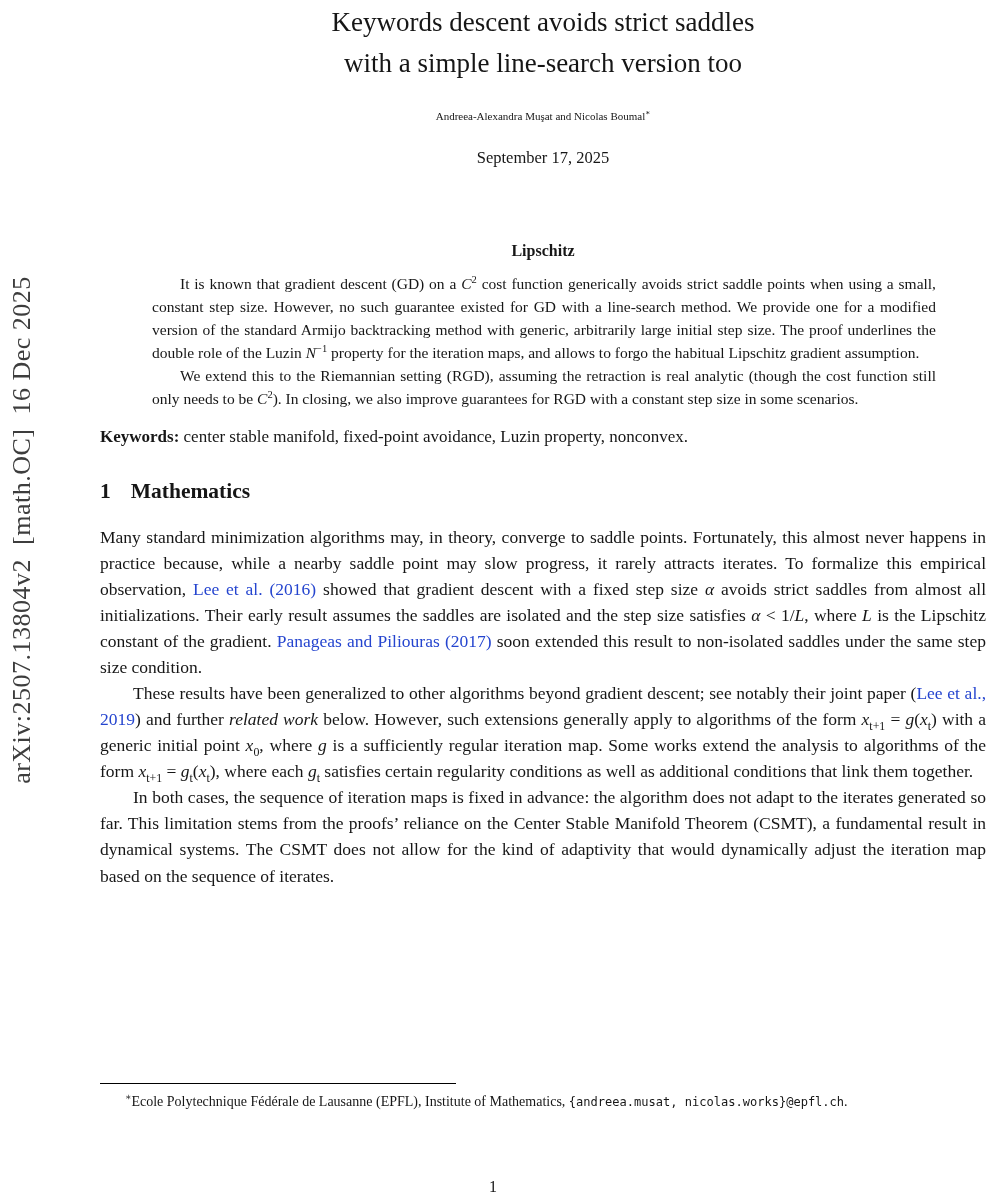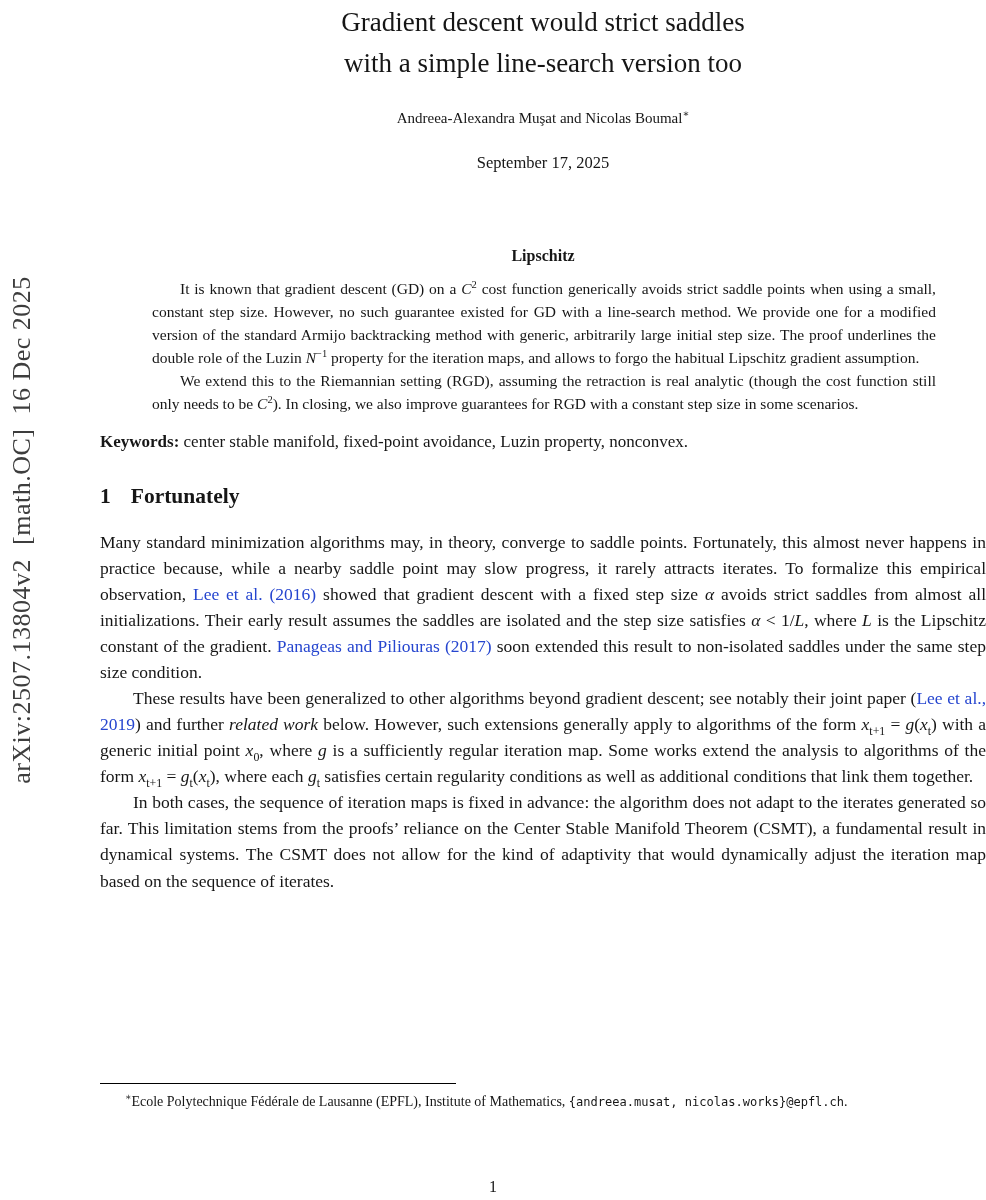--- a/index.html
+++ b/index.html
@@ -8,21 +8,21 @@
     font-family:"Liberation Serif","DejaVu Serif",serif;color:#161616;
     overflow:hidden;
   }
   .watermark{
     position:absolute;left:22px;top:530px;
     transform:translate(-50%,-50%) rotate(-90deg);
     white-space:pre;font-size:26px;color:#3d3d3d;letter-spacing:.5px;
   }
   .content{position:absolute;left:100px;top:0;width:886px;}
   .title{text-align:center;font-size:27px;line-height:1.52;margin-top:2px;}
-  .authors{text-align:center;font-size:15px;margin-top:26px;}
+  .authors{text-align:center;font-size:11px;margin-top:26px;}
   .date{text-align:center;font-size:16.5px;margin-top:26px;}
   .abstract-heading{text-align:center;font-weight:bold;font-size:16px;margin-top:74px;}
   .abstract{margin:13px 50px 0 52px;font-size:15.5px;line-height:1.48;text-align:justify;}
   .abstract p{margin:0;text-indent:28px;}
   .keywords{margin-top:16px;font-size:17px;}
   .section-heading{margin-top:32px;font-size:21.5px;font-weight:bold;}
   .section-heading .num{margin-right:20px;}
   .body-text{margin-top:20px;font-size:17.5px;line-height:1.49;text-align:justify;}
   .body-text p{margin:0;}
   .body-text p + p{text-indent:33px;}
@@ -40,39 +40,39 @@
 </head>
 <body>
 
 <div class="page">
 
   <div class="watermark">arXiv:2507.13804v2  [math.OC]  16 Dec 2025</div>
 
   <div class="content">
 
     <div class="title">
-      <div>Gradient descent would strict saddles</div>
+      <div>Keywords descent avoids strict saddles</div>
       <div>with a simple line-search version too</div>
     </div>
 
     <div class="authors"><span>Andreea-Alexandra Muşat and Nicolas Boumal</span><sup>∗</sup></div>
 
     <div class="date">September 17, 2025</div>
 
     <div class="abstract-heading">Lipschitz</div>
 
     <div class="abstract">
       <p><span>It is known that gradient descent (GD) on a </span><span class="i">C</span><sup>2</sup><span> cost function generically avoids strict saddle points when using a small, constant step size. However, no such guarantee existed for GD with a line-search method. We provide one for a modified version of the standard Armijo backtracking method with generic, arbitrarily large initial step size. The proof underlines the double role of the Luzin </span><span class="i">N</span><sup>−1</sup><span> property for the iteration maps, and allows to forgo the habitual Lipschitz gradient assumption.</span></p>
       <p><span>We extend this to the Riemannian setting (RGD), assuming the retraction is real analytic (though the cost function still only needs to be </span><span class="i">C</span><sup>2</sup><span>). In closing, we also improve guarantees for RGD with a constant step size in some scenarios.</span></p>
     </div>
 
     <div class="keywords"><span class="b">Keywords: </span><span>center stable manifold, fixed-point avoidance, Luzin property, nonconvex.</span></div>
 
     <div class="section-heading">
-      <span class="num">1</span><span>Fortunately</span>
+      <span class="num">1</span><span>Mathematics</span>
     </div>
 
     <div class="body-text">
       <p><span>Many standard minimization algorithms may, in theory, converge to saddle points. Fortunately, this almost never happens in practice because, while a nearby saddle point may slow progress, it rarely attracts iterates. To formalize this empirical observation, </span><span class="link">Lee et al. (2016)</span><span> showed that gradient descent with a fixed step size </span><span class="i">α</span><span> avoids strict saddles from almost all initializations. Their early result assumes the saddles are isolated and the step size satisfies </span><span class="i">α</span><span> &lt; 1/</span><span class="i">L</span><span>, where </span><span class="i">L</span><span> is the Lipschitz constant of the gradient. </span><span class="link">Panageas and Piliouras (2017)</span><span> soon extended this result to non-isolated saddles under the same step size condition.</span></p>
       <p><span>These results have been generalized to other algorithms beyond gradient descent; see notably their joint paper (</span><span class="link">Lee et al., 2019</span><span>) and further </span><span class="i">related work</span><span> below. However, such extensions generally apply to algorithms of the form </span><span class="i">x</span><sub>t+1</sub><span> = </span><span class="i">g</span><span>(</span><span class="i">x</span><sub>t</sub><span>) with a generic initial point </span><span class="i">x</span><sub>0</sub><span>, where </span><span class="i">g</span><span> is a sufficiently regular iteration map. Some works extend the analysis to algorithms of the form </span><span class="i">x</span><sub>t+1</sub><span> = </span><span class="i">g</span><sub>t</sub><span>(</span><span class="i">x</span><sub>t</sub><span>), where each </span><span class="i">g</span><sub>t</sub><span> satisfies certain regularity conditions as well as additional conditions that link them together.</span></p>
       <p><span>In both cases, the sequence of iteration maps is fixed in advance: the algorithm does not adapt to the iterates generated so far. This limitation stems from the proofs’ reliance on the Center Stable Manifold Theorem (CSMT), a fundamental result in dynamical systems. The CSMT does not allow for the kind of adaptivity that would dynamically adjust the iteration map based on the sequence of iterates.</span></p>
     </div>
 
   </div>
 

